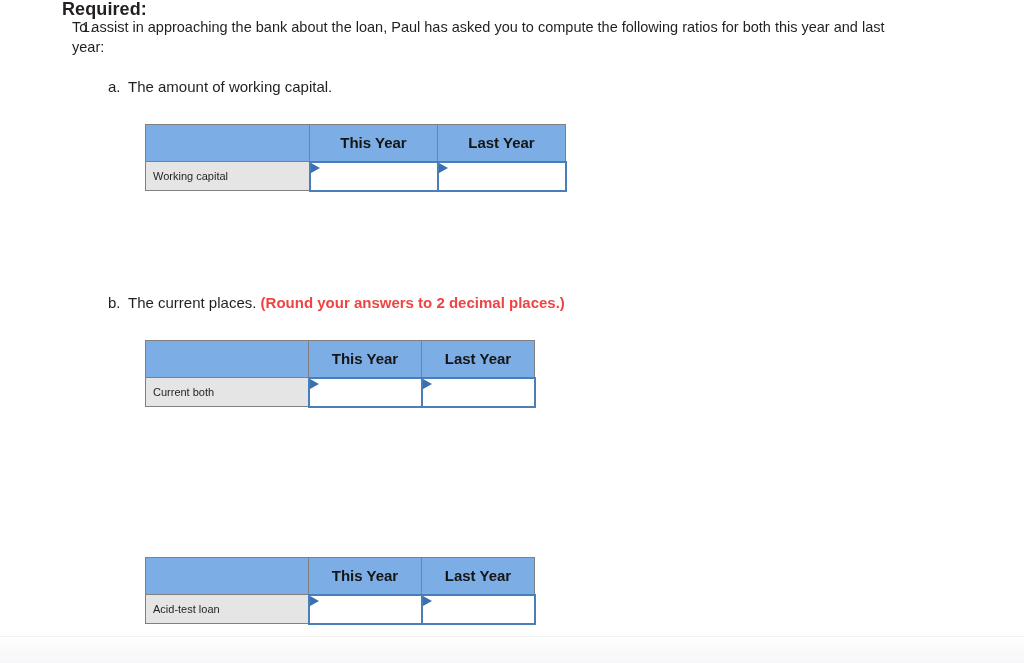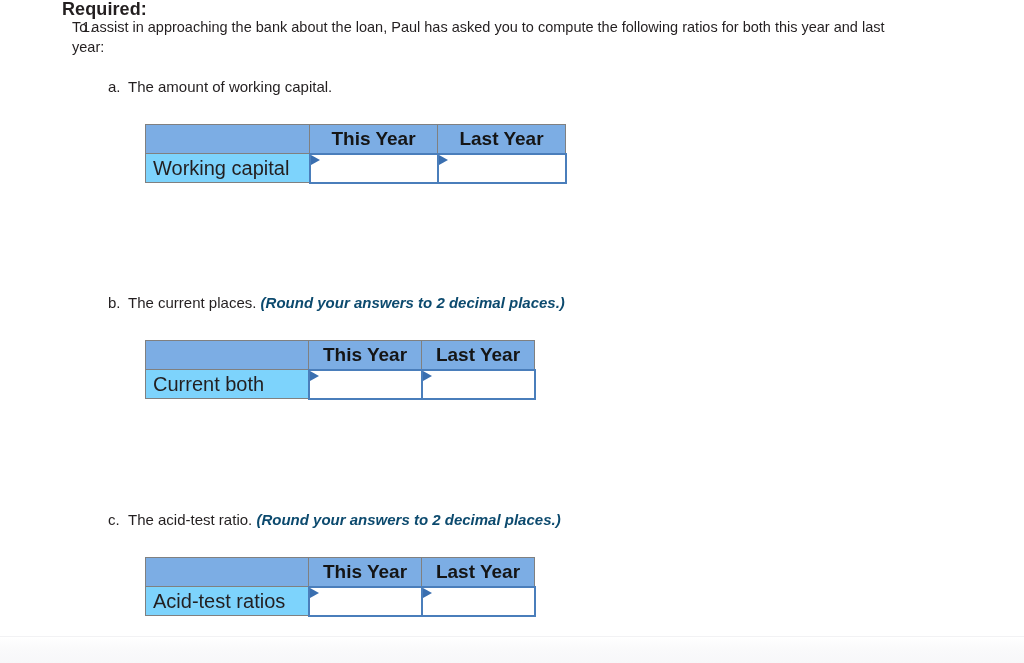--- a/index.html
+++ b/index.html
@@ -60,23 +60,22 @@
     position: absolute;
     font-size: 15px;
     line-height: 19px;
     white-space: nowrap;
   }
   .sub-item .letter {
     display: inline-block;
     width: 20px;
   }
   .sub-item .red-note {
-    color: #0c4a6e;
+    color: #ef4444;
     font-weight: bold;
-    font-style: italic;
   }
 
   #sub-a { left: 108px; top: 77px; }
   #sub-b { left: 108px; top: 293px; }
   #sub-c { left: 108px; top: 510px; }
 
   
   .ratio-table {
     position: absolute;
     border-collapse: collapse;
@@ -93,35 +92,35 @@
     border: 1px solid #808080;
     padding: 0;
     height: 27px;
     box-sizing: border-box;
   }
 
   .ratio-table thead th {
     background: #7cadE4;
     color: #151515;
     font-weight: bold;
-    font-size: 19px;
+    font-size: 15px;
     text-align: center;
     vertical-align: middle;
-    height: 29px;
+    height: 37px;
   }
   .ratio-table thead th.corner-blank {
     background: #7cadE4;
   }
 
   .ratio-table td.row-label {
-    background: #7dd3fc;
+    background: #e5e5e5;
     text-align: left;
     vertical-align: middle;
     padding-left: 7px;
-    font-size: 20px;
+    font-size: 11px;
     color: #231f20;
     white-space: nowrap;
   }
 
   
   .ratio-table td.input-cell {
     background: #ffffff;
     border: 2px solid #4a7ebb;
     position: relative;
     vertical-align: middle;
@@ -238,40 +237,37 @@
           <span class="cell-value"></span>
         </td>
         <td class="input-cell">
           <span class="corner-tri"></span>
           <span class="cell-value"></span>
         </td>
       </tr>
     </tbody>
   </table>
 
-  <div class="sub-item" id="sub-c">
-    <span class="letter">c.</span><span>The acid-test ratio.</span><span>&nbsp;</span><span class="red-note">(Round your answers to 2 decimal places.)</span>
-  </div>
 
   <table class="ratio-table" id="table-c">
     <colgroup>
       <col class="c-label">
         <col class="c-year">
         <col class="c-year">
     </colgroup>
     <thead>
       <tr>
         <th class="corner-blank"></th>
         <th>This Year</th>
         <th>Last Year</th>
       </tr>
     </thead>
     <tbody>
       <tr>
-        <td class="row-label">Acid-test ratios</td>
+        <td class="row-label">Acid-test loan</td>
         <td class="input-cell">
           <span class="corner-tri"></span>
           <span class="cell-value"></span>
         </td>
         <td class="input-cell">
           <span class="corner-tri"></span>
           <span class="cell-value"></span>
         </td>
       </tr>
     </tbody>

